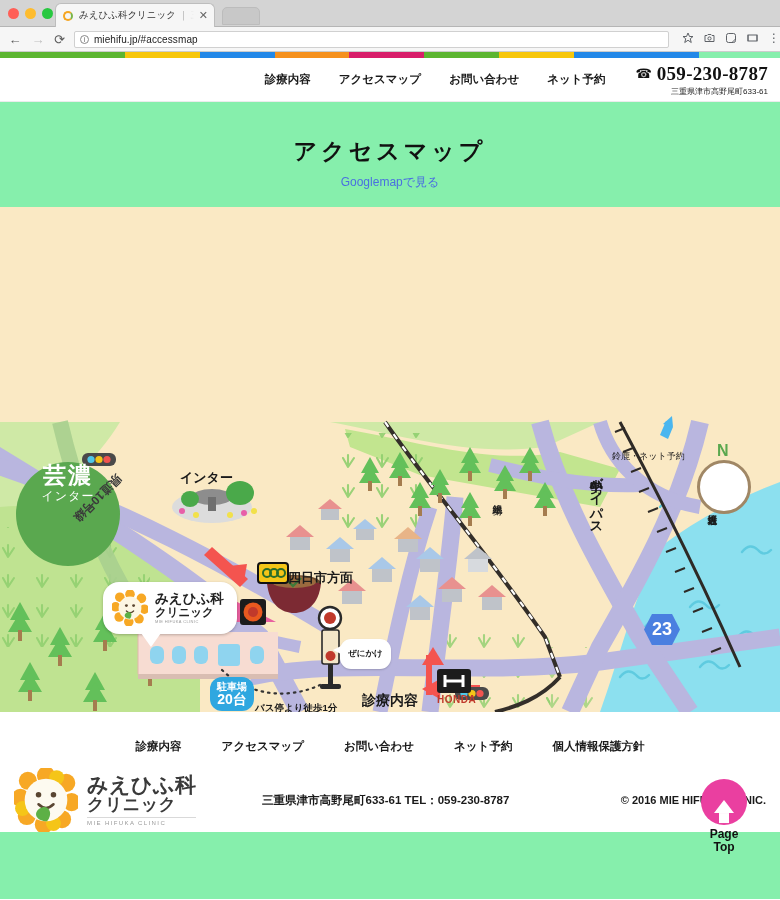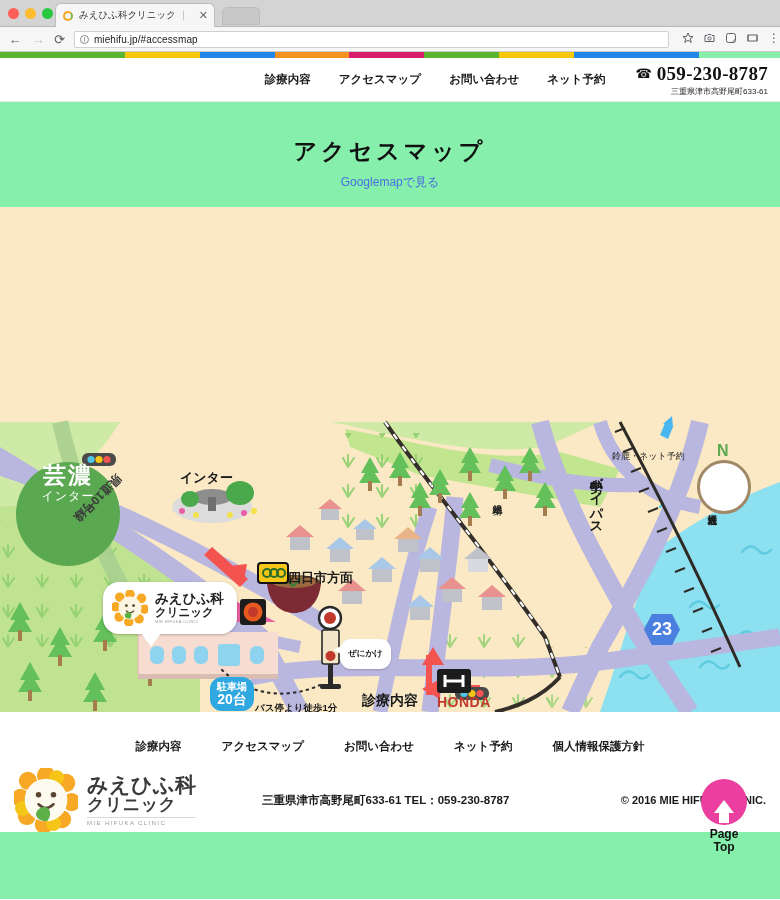--- a/index.html
+++ b/index.html
@@ -626,21 +626,21 @@
           <span class="l1">みえひふ科</span>
           <span class="l2">クリニック</span>
           <span class="l3">MIE HIFUKA CLINIC</span>
         </span>
       </div>
 
       <div class="mlabel" style="left:180px; top:262px; font-size:13px;">インター</div>
       <div class="mlabel" style="left:125px; top:275px; font-size:12px; transform:rotate(135deg); transform-origin:left top; color:#3a3a3a;">県道10号線</div>
       <div class="mlabel" style="left:288px; top:362px; font-size:13px;">四日市方面</div>
       <div class="bubble-sm" style="left:340px; top:432px;">ぜにかけ</div>
-      <div class="mlabel" style="left:437px; top:487px; font-size:14px; color:#c0392b; letter-spacing:.5px;">HONDA</div>
+      <div class="mlabel" style="left:437px; top:487px; font-size:10px; color:#c0392b; letter-spacing:.5px;">HONDA</div>
       <div class="mlabel" style="left:362px; top:485px; font-size:14px;">診療内容</div>
       <div class="mlabel" style="left:587px; top:262px; font-size:13px; writing-mode:vertical-rl;">中勢バイパス</div>
 
       <div class="mlabel" style="left:612px; top:243px; font-size:9px; font-weight:normal;">鈴鹿・ネット予約</div>
       <div class="mlabel" style="left:705px; top:300px; font-size:10px; writing-mode:vertical-rl; font-weight:normal;">近鉄名古屋線</div>
       <div class="mlabel" style="left:490px; top:290px; font-size:10px; writing-mode:vertical-rl; font-weight:normal;">紀勢本線</div>
 
       <div class="pill" style="left:210px; top:470px;">
         <div class="a">駐車場</div>
         <div class="b">20台</div>

